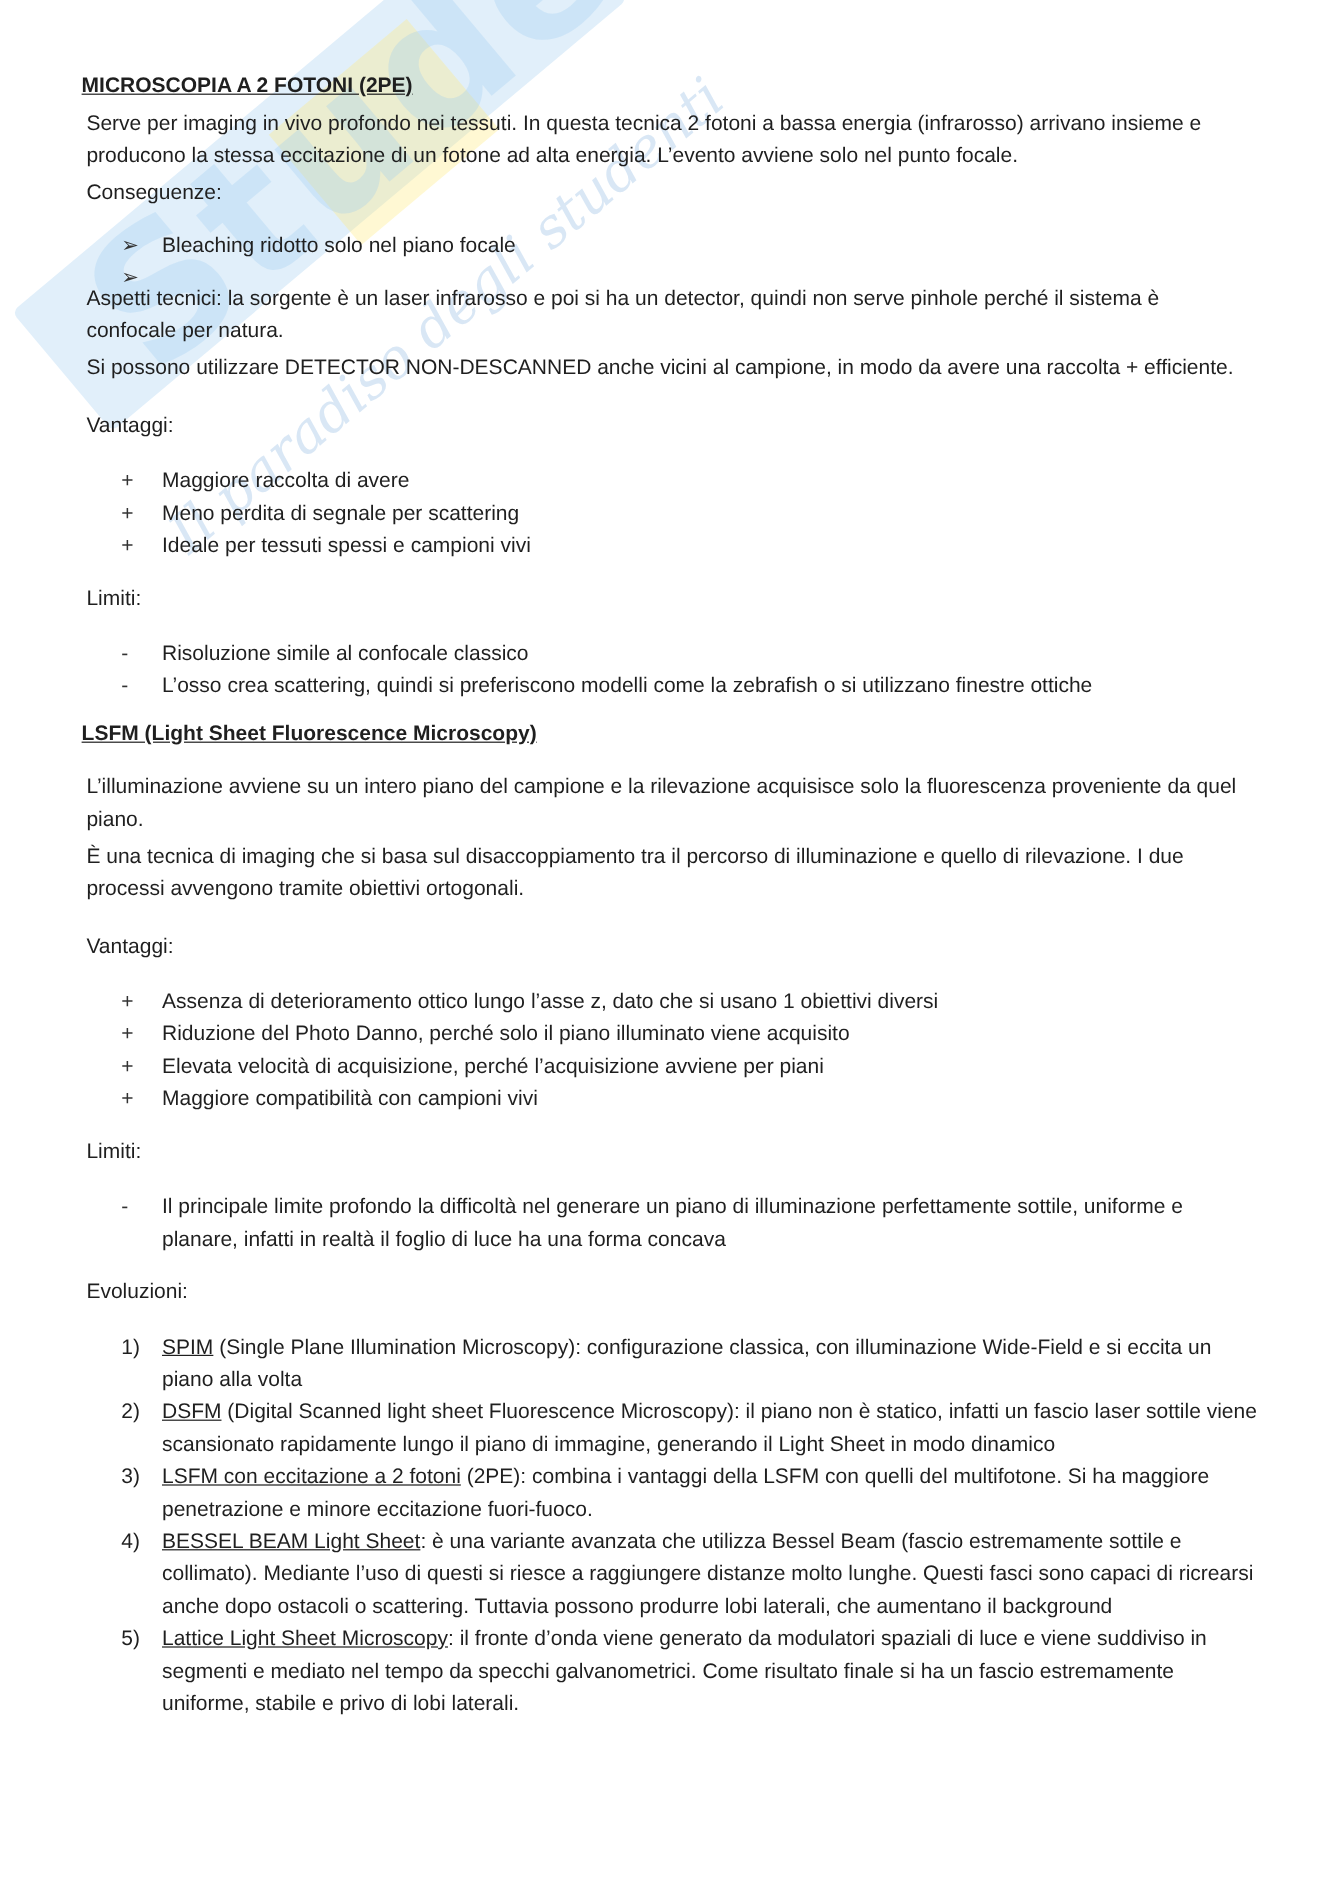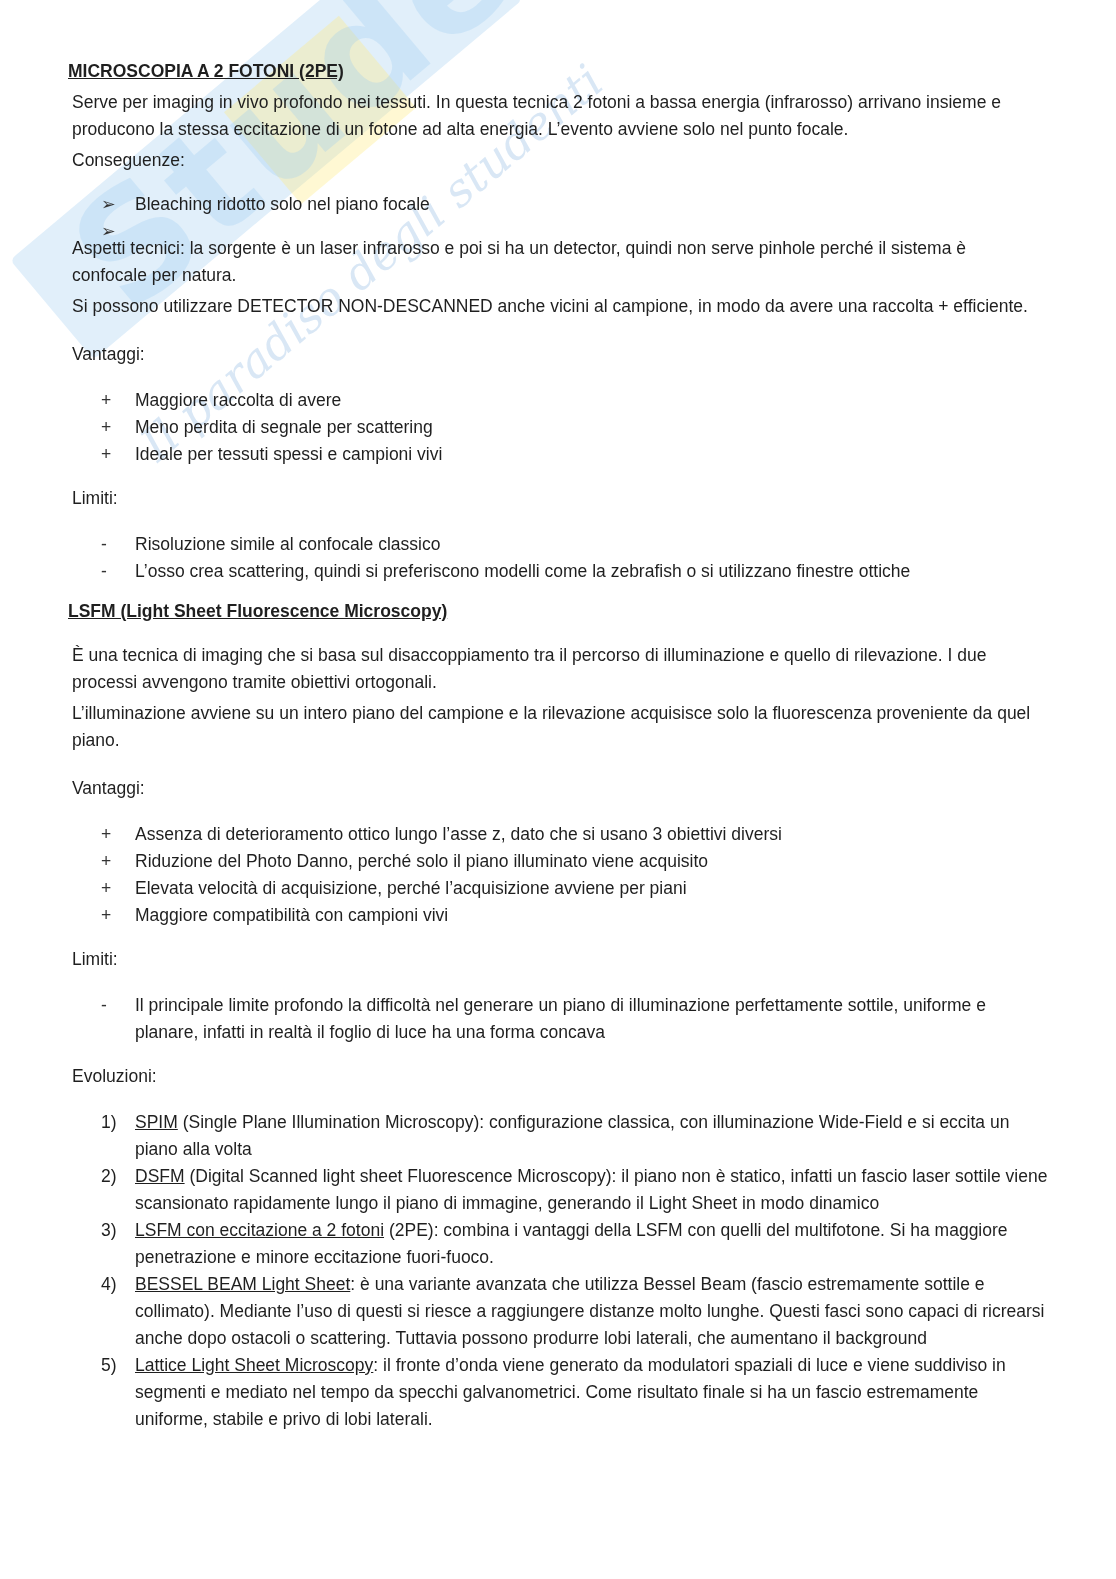--- a/index.html
+++ b/index.html
@@ -75,27 +75,27 @@
   <p>Limiti:</p>
   <div class="gap-m"></div>
   <ul class="blist">
     <li><span class="mark">-</span><span>Risoluzione simile al confocale classico</span></li>
     <li><span class="mark">-</span><span>L’osso crea scattering, quindi si preferiscono modelli come la zebrafish o si utilizzano finestre ottiche</span></li>
   </ul>
   <div class="gap-s"></div>
 
   <p class="h">LSFM (Light Sheet Fluorescence Microscopy)</p>
   <div class="gap-s"></div>
+  <p>L’illuminazione avviene su un intero piano del campione e la rilevazione acquisisce solo la fluorescenza proveniente da quel piano.</p>
   <p>È una tecnica di imaging che si basa sul disaccoppiamento tra il percorso di illuminazione e quello di rilevazione. I due processi avvengono tramite obiettivi ortogonali.</p>
-  <p>L’illuminazione avviene su un intero piano del campione e la rilevazione acquisisce solo la fluorescenza proveniente da quel piano.</p>
   <div class="gap-s"></div>
   <p>Vantaggi:</p>
   <div class="gap-m"></div>
   <ul class="blist">
-    <li><span class="mark">+</span><span>Assenza di deterioramento ottico lungo l’asse z, dato che si usano 3 obiettivi diversi</span></li>
+    <li><span class="mark">+</span><span>Assenza di deterioramento ottico lungo l’asse z, dato che si usano 1 obiettivi diversi</span></li>
     <li><span class="mark">+</span><span>Riduzione del Photo Danno, perché solo il piano illuminato viene acquisito</span></li>
     <li><span class="mark">+</span><span>Elevata velocità di acquisizione, perché l’acquisizione avviene per piani</span></li>
     <li><span class="mark">+</span><span>Maggiore compatibilità con campioni vivi</span></li>
   </ul>
   <div class="gap-s"></div>
   <p>Limiti:</p>
   <div class="gap-m"></div>
   <ul class="blist">
     <li><span class="mark">-</span><span>Il principale limite profondo la difficoltà nel generare un piano di illuminazione perfettamente sottile, uniforme e planare, infatti in realtà il foglio di luce ha una forma concava</span></li>
   </ul>

